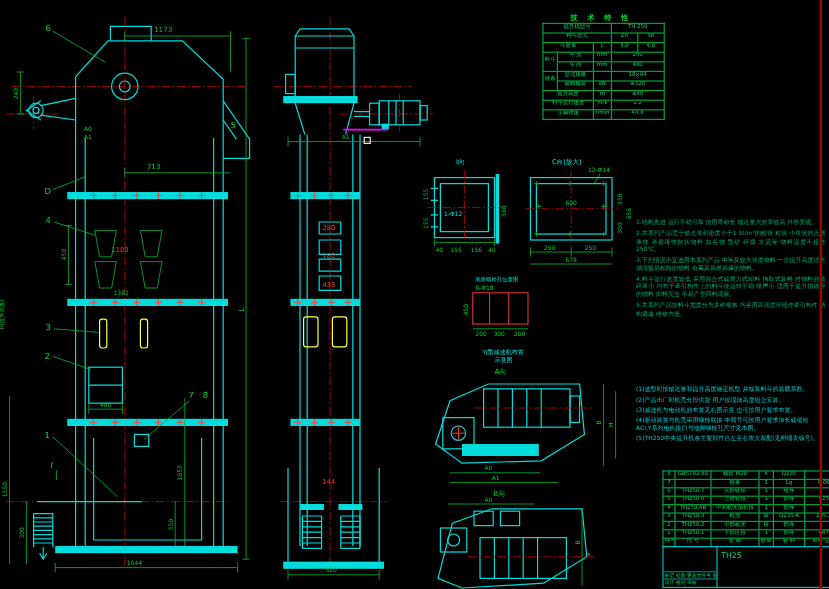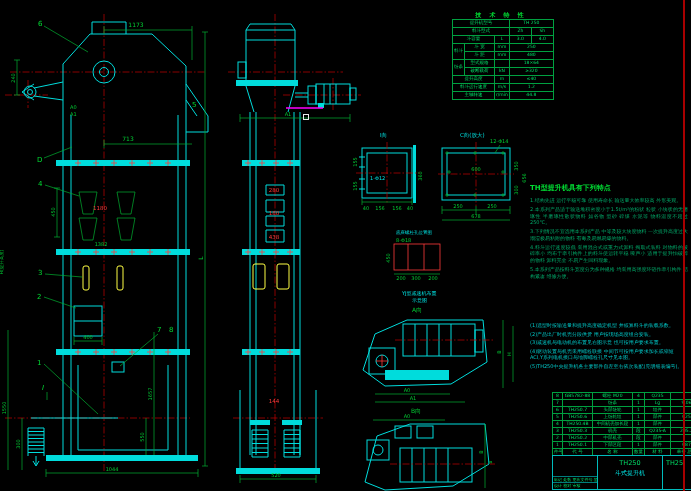--- a/index.html
+++ b/index.html
@@ -359,21 +359,20 @@
         </tr>
     <tr>
       <td colspan="2">主轴转速</td>
       <td>r/min</td>
       <td colspan="2">44.8</td>
         </tr>
   </tbody>
     </table>
 
   <div class="abs features">
-    <div class="ft-title">TH型提升机具有下列特点</div>
     <p>1.结构先进 运行平稳可靠 使用寿命长 输送量大效率较高 外形美观。</p>
     <p>2.本系列产品适于输送堆积密度小于1.5t/m³的粉状 粒状 小块状的无磨琢性 半磨琢性散状物料 如谷物 型砂 碎煤 水泥等 物料温度不超过250℃。</p>
     <p>3.下列情况不宜选用本系列产品 中等及较大块度物料 一次提升高度过大 潮湿极易粘附的物料 有毒及易燃易爆的物料。</p>
     <p>4.料斗运行速度较低 采用混合式或重力式卸料 掏取式装料 对物料的破碎率小 均布于牵引构件上的料斗使运转平稳 噪声小 适用于提升怕破碎的物料 卸料完全 不易产生回料现象。</p>
     <p>5.本系列产品按料斗宽度分为多种规格 均采用高强度环链作牵引构件 结构紧凑 维修方便。</p>
   </div>
 
   <div class="abs notes">
     <p>(1)选型时按输送量和提升高度确定机型 并核算料斗的装载系数。</p>
     <p>(2)产品出厂时机壳分段供货 用户按现场高度组合安装。</p>
@@ -465,24 +464,20 @@
           <td>单件 总计</td>
         </tr>
   </tbody>
     </table>
 
   <div class="abs titleblock">
     <div class="tb-left">
       <div>标记 处数 更改文件号 签字 日期</div>
       <div>设计  校对  审核</div>
     </div>
-    <div class="tb-mid">
-      <div class="tb-model">TH250</div>
-      <div class="tb-name">斗式提升机</div>
-    </div>
     <div class="tb-right">
       <span>TH25</span>
     </div>
   </div>
 
   <div class="abs frame-r"></div>
   <div class="abs pickbox"></div>
 
 </div>
 

